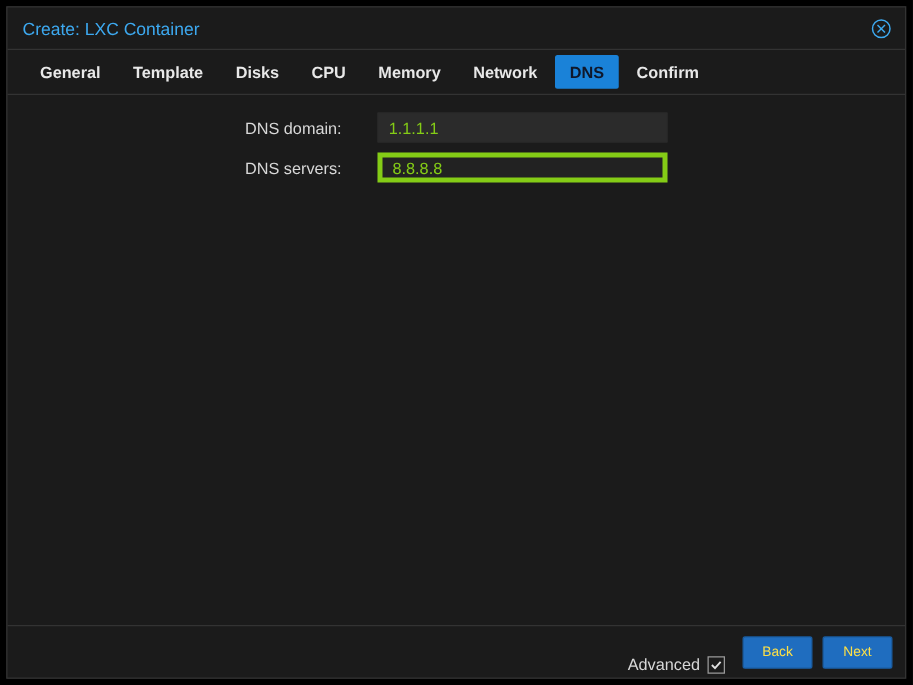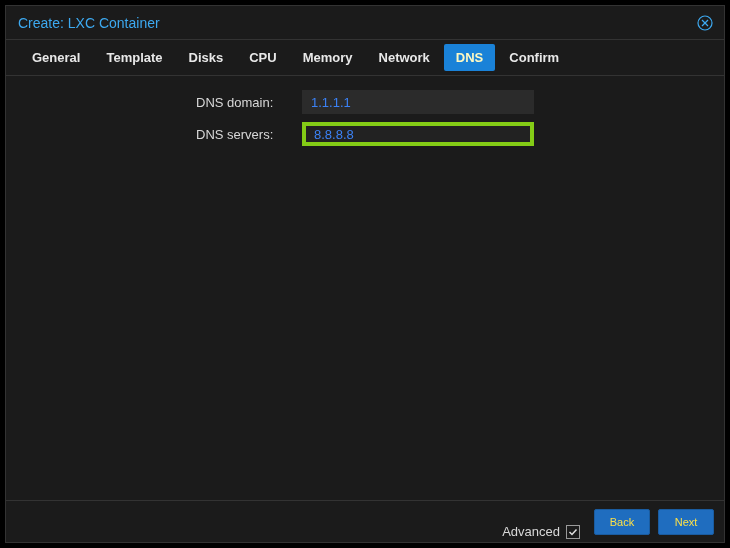--- a/index.html
+++ b/index.html
@@ -58,21 +58,21 @@
   .tab {
     padding: 6px 12px;
     color: #e8e8e8;
     border-radius: 2px;
     cursor: pointer;
     font-size: 13px;
     white-space: nowrap;
   }
   .tab.active {
     background: #1a82d8;
-    color: #fef9c3;
+    color: #0f172a;
   }
   .content {
     flex: 1;
     padding: 14px 14px;
   }
   .form-row {
     display: flex;
     align-items: center;
     margin-bottom: 8px;
     justify-content: center;
@@ -80,21 +80,21 @@
   .form-label {
     width: 106px;
     color: #d8d8d8;
     font-size: 13px;
   }
   .text-input {
     width: 232px;
     height: 24px;
     background: #2b2b2b;
     border: 1px solid #2b2b2b;
-    color: #3b82f6;
+    color: #84cc16;
     padding: 0 8px;
     font-size: 13px;
     font-family: inherit;
     outline: none;
   }
   .text-input.focused {
     border: 4px solid #84cc16;
     background: #222;
   }
   .footer {

